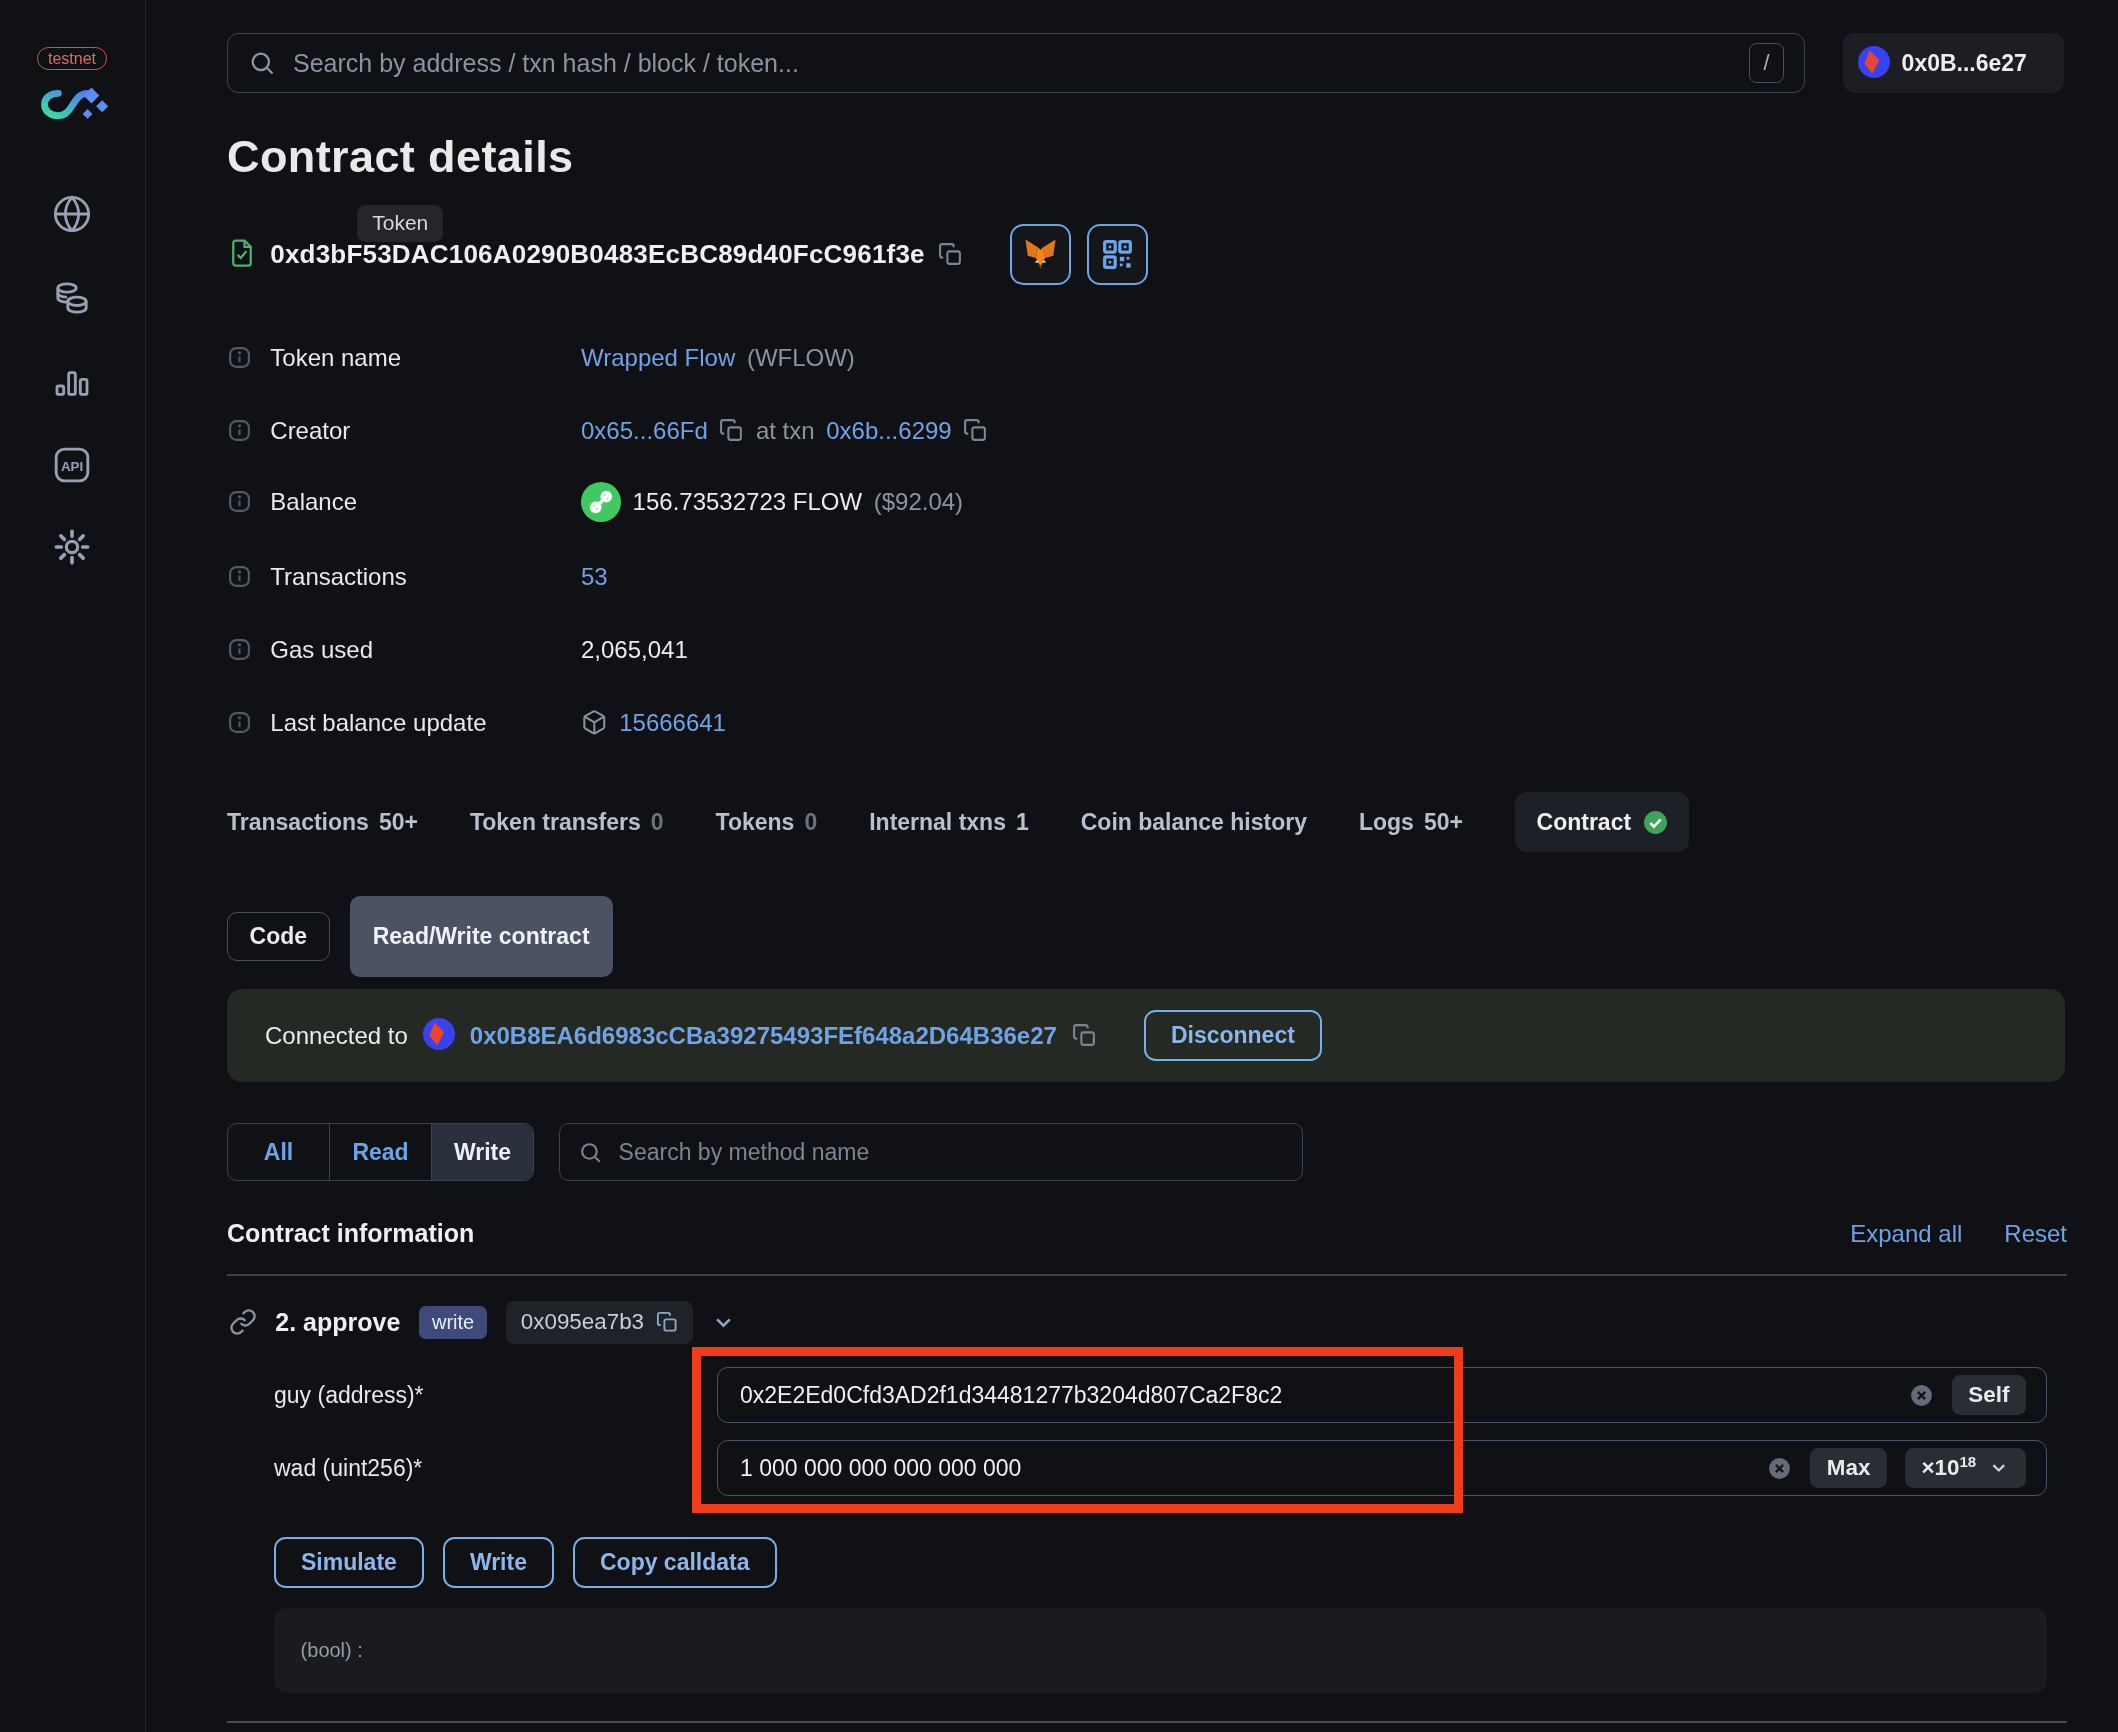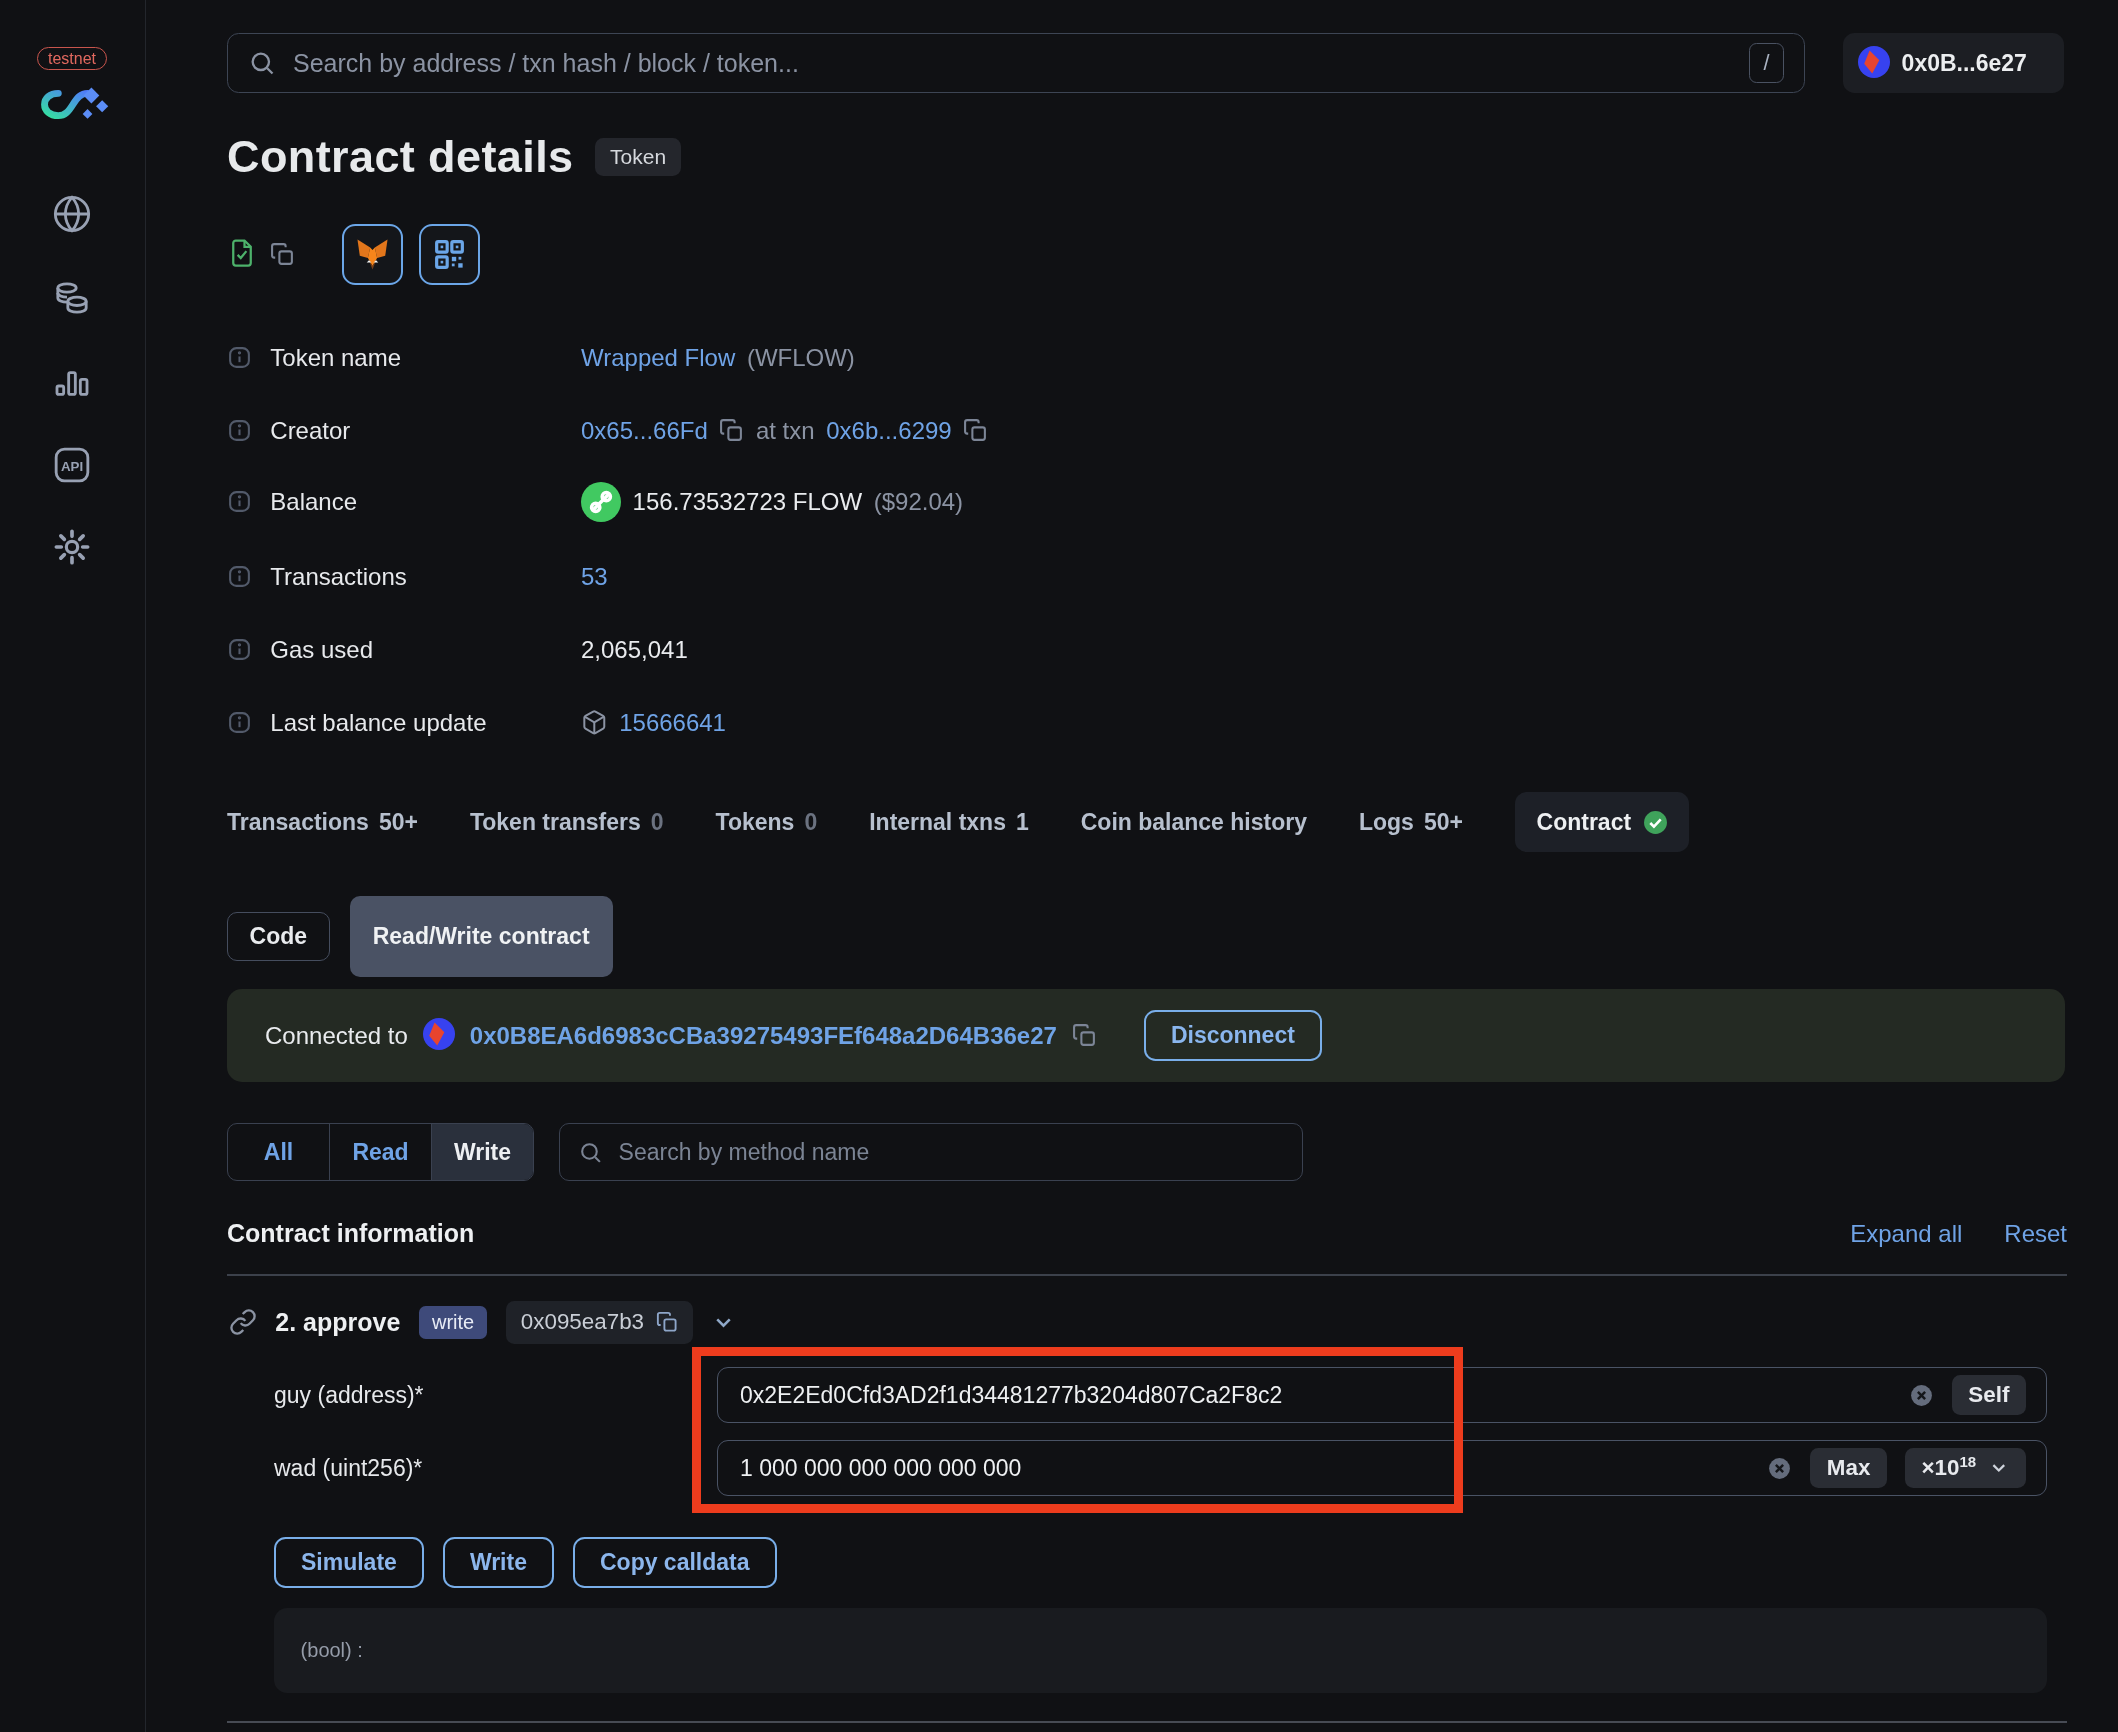--- a/index.html
+++ b/index.html
@@ -17,21 +17,21 @@
   
   .search-bar{position:absolute;left:227px;top:33px;width:1578px;height:60px;border:1.7px solid #3d4554;border-radius:11.6px;display:flex;align-items:center;gap:15px;padding:0 20px;box-sizing:border-box;}
   .sicon{width:28px;height:28px;color:#8b93a3;flex:0 0 auto;}
   .search-bar input{flex:1;background:transparent;border:none;outline:none;color:#e9ebee;font-size:25px;font-family:inherit;}
   .search-bar input::placeholder{color:#8b93a3;}
   .kbd{width:33px;height:38px;border:1.7px solid #4a5262;border-radius:7.5px;color:#aab3c2;font-size:21.6px;display:flex;align-items:center;justify-content:center;flex:0 0 auto;}
   .account{position:absolute;left:1843px;top:33px;width:221px;height:60px;background:#1c1e23;border-radius:11.6px;display:flex;align-items:center;gap:11.6px;padding:0 15px;box-sizing:border-box;}
   .account .addr{font-size:23px;font-weight:700;color:#eceef0;}
 
   
-  .title-row{position:absolute;left:227px;top:131px;display:flex;align-items:center;gap:21.6px;}
+  .title-row{position:absolute;left:227px;top:131px;display:flex;align-items:center;gap:21.6px;flex-direction:column;}
   h1{margin:0;font-size:45px;font-weight:600;color:#e7e9eb;letter-spacing:0.4px;}
   .type-badge{background:#24262c;border-radius:8.3px;padding:6.6px 15px;font-size:21px;color:#d5d8dd;}
   .address-row{position:absolute;left:227px;top:223px;height:63px;display:flex;align-items:center;gap:13.3px;}
   .address-text{font-size:26px;font-weight:600;color:#eef0f2;letter-spacing:0.2px;}
   .copy{width:25px;height:25px;color:#7c8596;flex:0 0 auto;}
   .icon-btn{width:61px;height:61px;border:2.5px solid #6ba6e8;border-radius:13.3px;display:flex;align-items:center;justify-content:center;background:#14161a;box-sizing:border-box;}
   .icon-btn.qr{color:#6ba6e8;margin-left:3.3px;}
 
   
   .info-row{position:absolute;left:227px;height:43px;display:flex;align-items:center;font-size:24px;}
@@ -198,20 +198,21 @@
   </div>
 
   <div class="address-row" data-interactable="false">
     <span data-interactable="false">
       <svg width="30" height="30" viewBox="0 0 24 24" fill="none" stroke="#4db26b" stroke-width="1.8">
           <path d="M14 2H7a2 2 0 0 0-2 2v16a2 2 0 0 0 2 2h10a2 2 0 0 0 2-2V7z"></path>
           <path d="M14 2v5h5"></path>
           <polyline points="8.5 13.5 11 16 15.5 10.5"></polyline>
         </svg>
     </span>
+    <span class="address-text" data-interactable="false">0xd3bF53DAC106A0290B0483EcBC89d40FcC961f3e</span>
     <span class="copy" data-interactable="true">
       <svg viewBox="0 0 24 24" fill="none" stroke="currentColor" stroke-width="2">
           <rect x="9" y="9" width="12" height="12" rx="2"></rect>
           <path d="M5 15H4a2 2 0 0 1-2-2V4a2 2 0 0 1 2-2h9a2 2 0 0 1 2 2v1"></path>
         </svg>
     </span>
     <span style="width:20px"></span>
     <span class="icon-btn" data-interactable="true">
       <svg width="37" height="37" viewBox="0 0 32 32">
         <polygon points="3,3 14,10 12,19 5,17" fill="#e2761b"></polygon>

